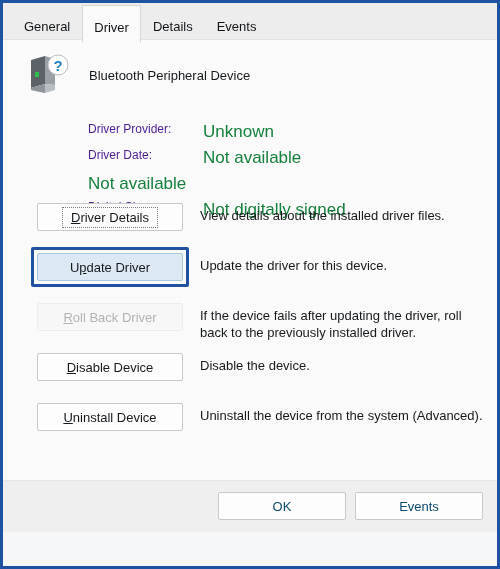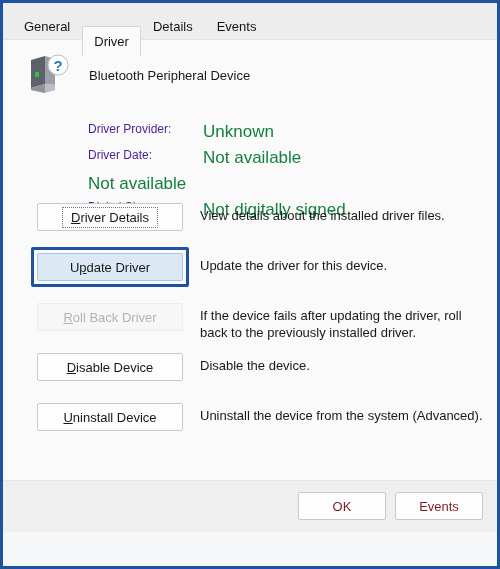--- a/index.html
+++ b/index.html
@@ -72,23 +72,23 @@
     background: transparent;
     border: 1px solid transparent;
     border-bottom: none;
     position: relative;
     top: 1px;
   }
   .tab.selected {
     background: #fafafa;
     border-color: #d7d7d7;
     border-bottom: 1px solid #fafafa;
-    padding-top: 7px;
+    padding-top: 14px;
     padding-bottom: 7px;
-    top: 18px;
+    top: 4px;
     z-index: 3;
     text-align: right;
   }
 
   
   .panel {
     position: relative;
     height: 441px;
     background: #fafafa;
     border-top: 1px solid #e2e2e2;
@@ -216,29 +216,29 @@
     border-top: 1px solid #e6e6e6;
   }
   .footer-btns {
     position: absolute;
     right: 14px;
     top: 11px;
     display: flex;
     gap: 9px;
   }
   .footer-btn {
-    width: 88px;
+    width: 128px;
     height: 28px;
     box-sizing: border-box;
     background: #fdfdfd;
     border: 1px solid #c9c9c9;
     border-radius: 2px;
     font-family: "Liberation Sans", sans-serif;
     font-size: 13px;
-    color: #7f1d1d;
+    color: #0c4a6e;
     cursor: pointer;
     display: flex;
     align-items: center;
     justify-content: center;
   }
   u { text-underline-offset: 1px; }
 </style>
 </head>
 <body>
 

